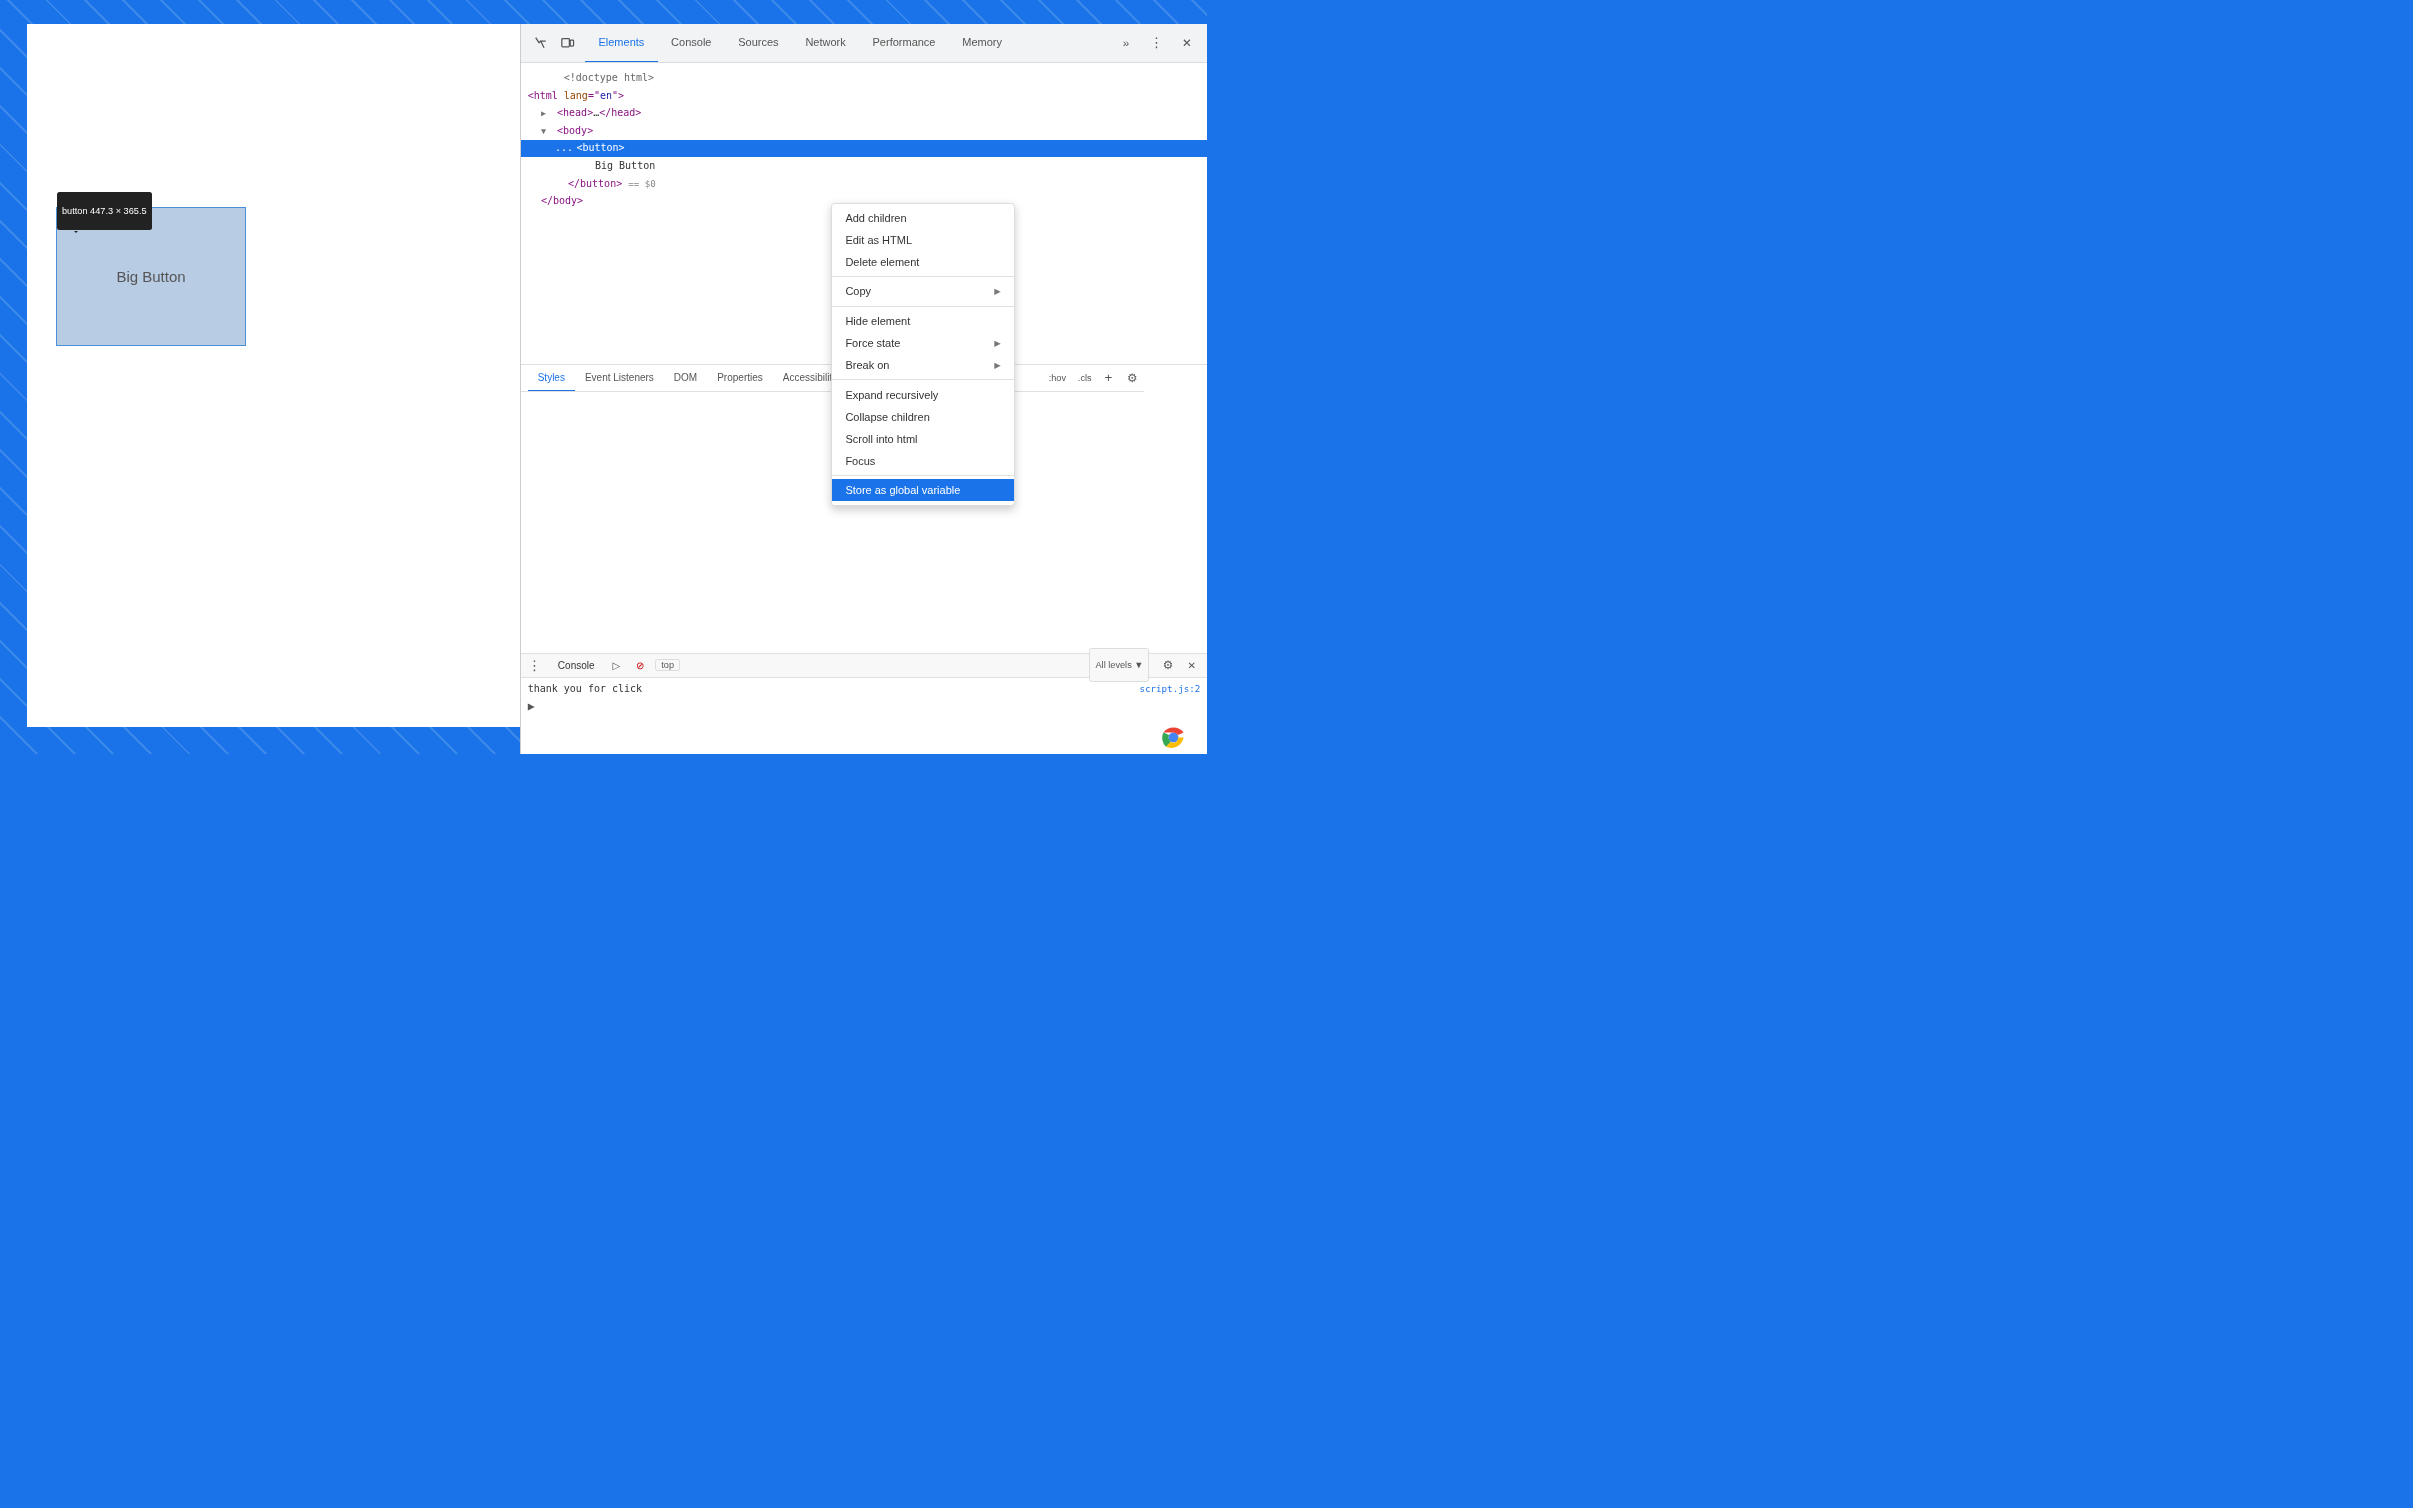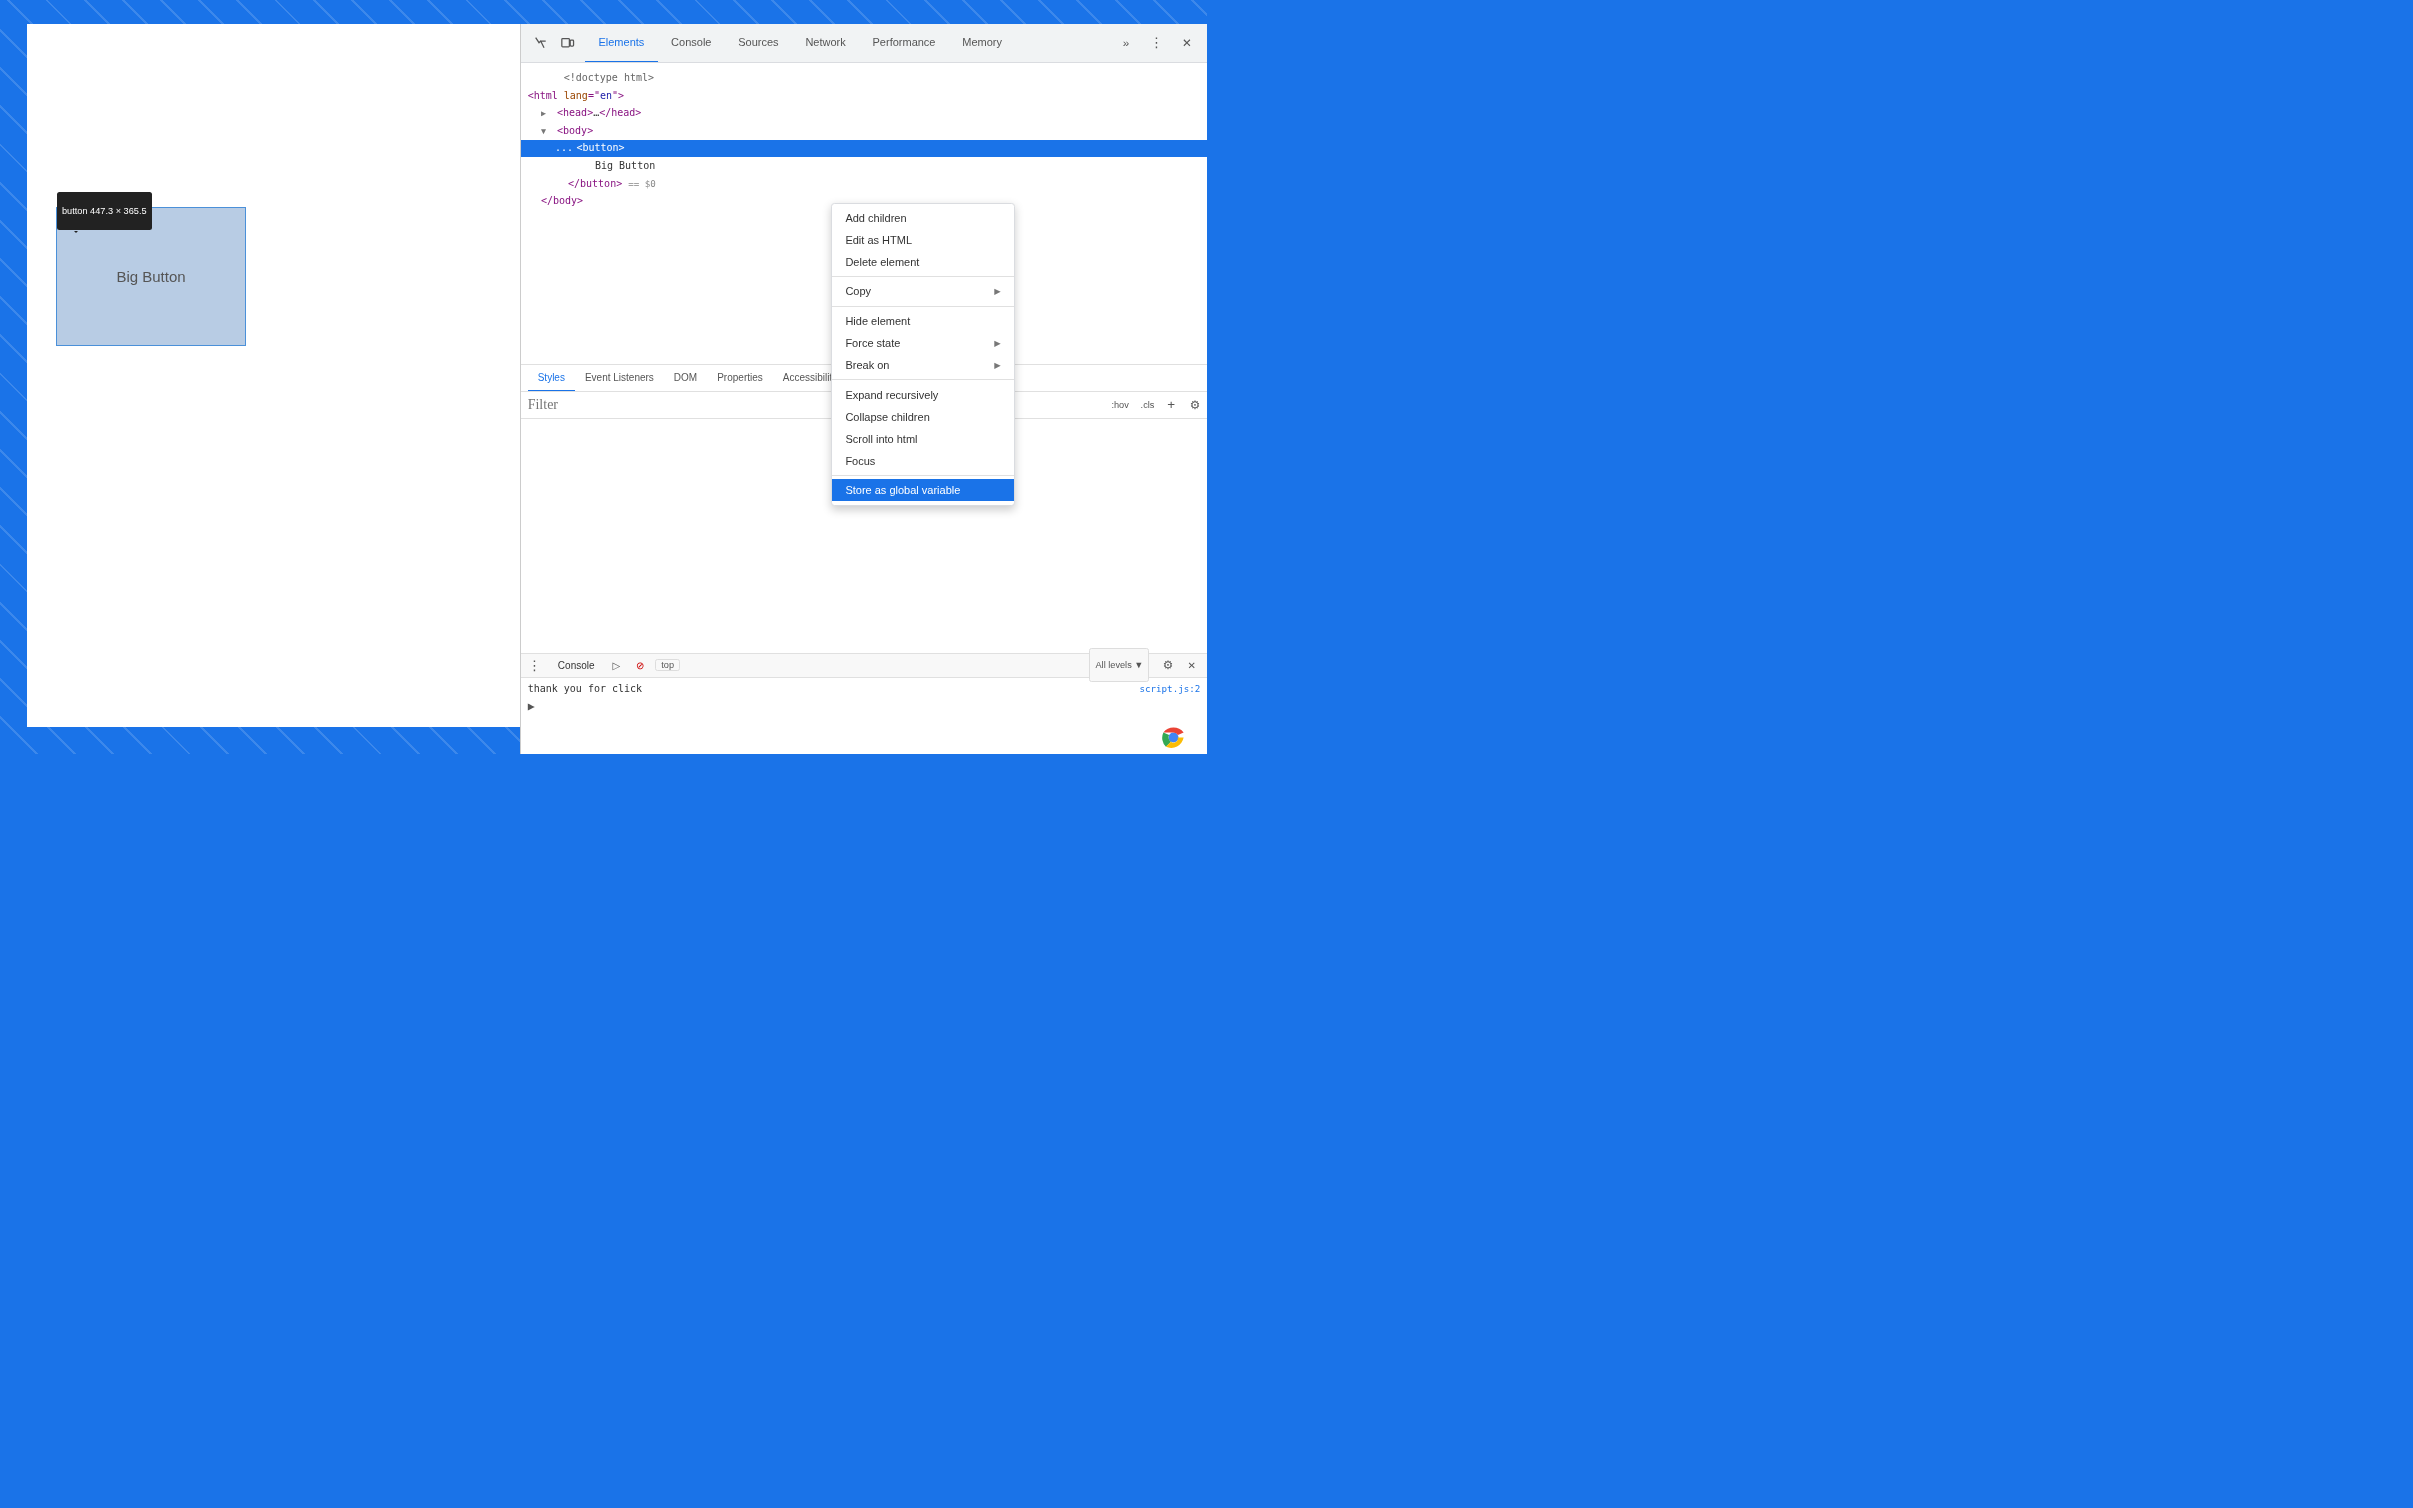--- a/index.html
+++ b/index.html
@@ -214,21 +214,21 @@
     .breadcrumb-item.active {
       background: #1a73e8;
       color: white;
     }
 
     
     .styles-section {
       flex: 1;
       border-top: 0.8px solid #e0e0e0;
       display: flex;
-      flex-direction: column;
+      flex-direction: row;
     }
 
     .styles-tabs {
       height: 27px;
       display: flex;
       align-items: center;
       border-bottom: 0.8px solid #e0e0e0;
       padding: 0 6.7px;
       gap: 0;
     }

